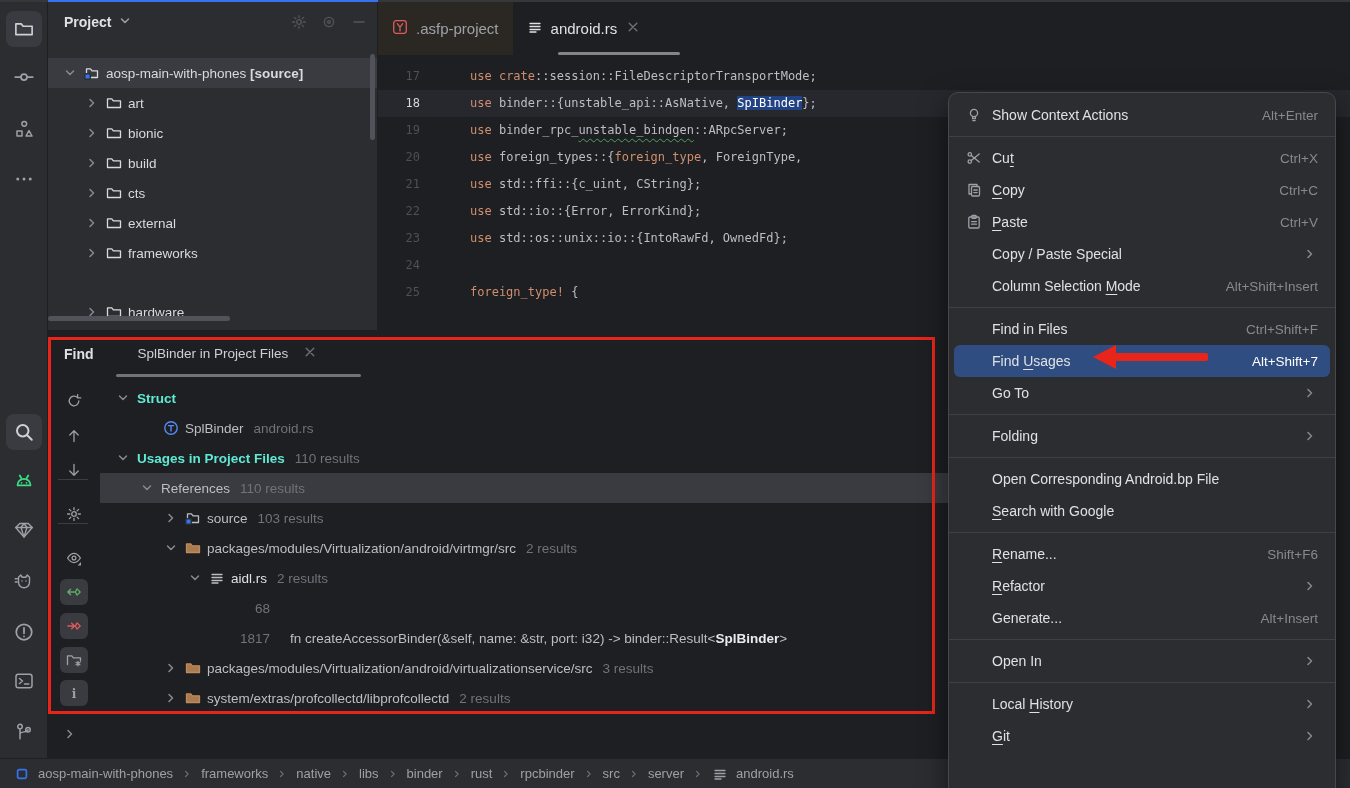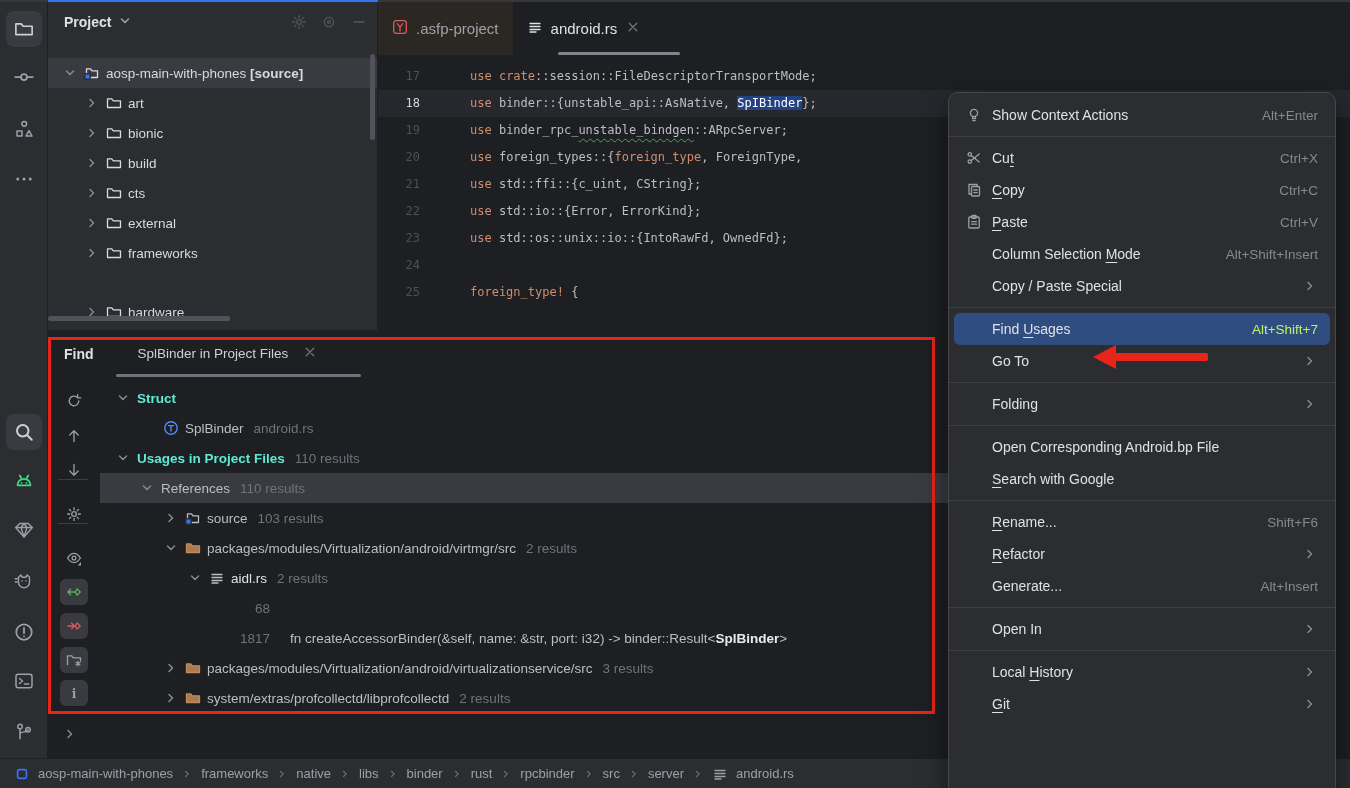--- a/index.html
+++ b/index.html
@@ -85,21 +85,21 @@
   .anno-arrow .body { position:absolute; left:21px; top:8px; right:0; height:8px; background:var(--red); border-radius:2px; }
 
   
   .menu { position:absolute; left:948px; top:92px; width:388px; height:712px; background:#2B2D30; border:1px solid #46484C; border-radius:10px; box-shadow:0 10px 28px rgba(0,0,0,.5); z-index:100; padding:6px 0; overflow:hidden; }
   .m-item { position:relative; display:flex; align-items:center; height:32px; margin:0 5px; padding:0 12px; border-radius:6px; font-size:14px; color:#DFE1E5; }
   .m-item.selected { background:var(--menusel); }
   .m-icon { width:16px; height:16px; margin-right:10px; color:#9DA0A8; display:flex; align-items:center; justify-content:center; }
   .m-icon.empty { visibility:hidden; }
   .m-label u { text-underline-offset:3px; text-decoration-thickness:1px; }
   .m-right { margin-left:auto; color:#87898E; font-size:13.5px; display:flex; align-items:center; }
-  .m-item.selected .m-right { color:#bef264; }
+  .m-item.selected .m-right { color:#ffffff; }
   .m-sep { height:11px; display:flex; align-items:center; }
   .m-sep div { height:1px; width:100%; background:#3E4043; }
 
   
   .statusbar { position:absolute; left:0; top:758px; width:1350px; height:30px; background:#2B2D30; border-top:1px solid #1E1F22; display:flex; align-items:center; padding-left:14px; overflow:hidden; z-index:10; }
   .crumbs { display:flex; align-items:center; gap:8px; color:#9DA0A8; font-size:13px; white-space:nowrap; }
   .crumbs .sep { color:#6F737A; }
 </style>
 </head>
 <body>
@@ -695,40 +695,49 @@
         </span>
         <span class="m-label"><u>P</u>aste</span>
         <span class="m-right">Ctrl+V</span>
       </div>
       <div class="m-item">
         <span class="m-icon empty">
           <svg class="ic" viewBox="0 0 16 16" fill="none" stroke="currentColor" stroke-width="1.5" stroke-linecap="round" stroke-linejoin="round">
             <path d="M3 8h10"></path>
           </svg>
         </span>
+        <span class="m-label">Copy / Paste Special</span>
+        <span class="m-right">
+          <span style="display: inline-flex;">
+            <svg class="ic" viewBox="0 0 16 16" fill="none" stroke="currentColor" stroke-width="1.5" stroke-linecap="round" stroke-linejoin="round">
+              <path d="M6 4.5L9.5 8 6 11.5"></path>
+            </svg>
+          </span>
+        </span>
+      </div>
+      <div class="m-item">
+        <span class="m-icon empty">
+          <svg class="ic" viewBox="0 0 16 16" fill="none" stroke="currentColor" stroke-width="1.5" stroke-linecap="round" stroke-linejoin="round">
+            <path d="M3 8h10"></path>
+          </svg>
+        </span>
         <span class="m-label">Column Selection <u>M</u>ode</span>
         <span class="m-right">Alt+Shift+Insert</span>
       </div>
-      <div class="m-item">
-        <span class="m-icon empty">
-          <svg class="ic" viewBox="0 0 16 16" fill="none" stroke="currentColor" stroke-width="1.5" stroke-linecap="round" stroke-linejoin="round">
-            <path d="M3 8h10"></path>
-          </svg>
-        </span>
-        <span class="m-label">Copy / Paste Special</span>
-        <span class="m-right">
-          <span style="display: inline-flex;">
-            <svg class="ic" viewBox="0 0 16 16" fill="none" stroke="currentColor" stroke-width="1.5" stroke-linecap="round" stroke-linejoin="round">
-              <path d="M6 4.5L9.5 8 6 11.5"></path>
-            </svg>
-          </span>
-        </span>
-      </div>
       <div class="m-sep">
         <div></div>
+      </div>
+      <div class="m-item">
+        <span class="m-icon empty">
+          <svg class="ic" viewBox="0 0 16 16" fill="none" stroke="currentColor" stroke-width="1.5" stroke-linecap="round" stroke-linejoin="round">
+            <path d="M3 8h10"></path>
+          </svg>
+        </span>
+        <span class="m-label">Find in Files</span>
+        <span class="m-right">Ctrl+Shift+F</span>
       </div>
       <div class="m-item selected">
         <span class="m-icon empty">
           <svg class="ic" viewBox="0 0 16 16" fill="none" stroke="currentColor" stroke-width="1.5" stroke-linecap="round" stroke-linejoin="round">
             <path d="M3 8h10"></path>
           </svg>
         </span>
         <span class="m-label">Find <u>U</u>sages</span>
         <span class="m-right">Alt+Shift+7</span>
       </div>

